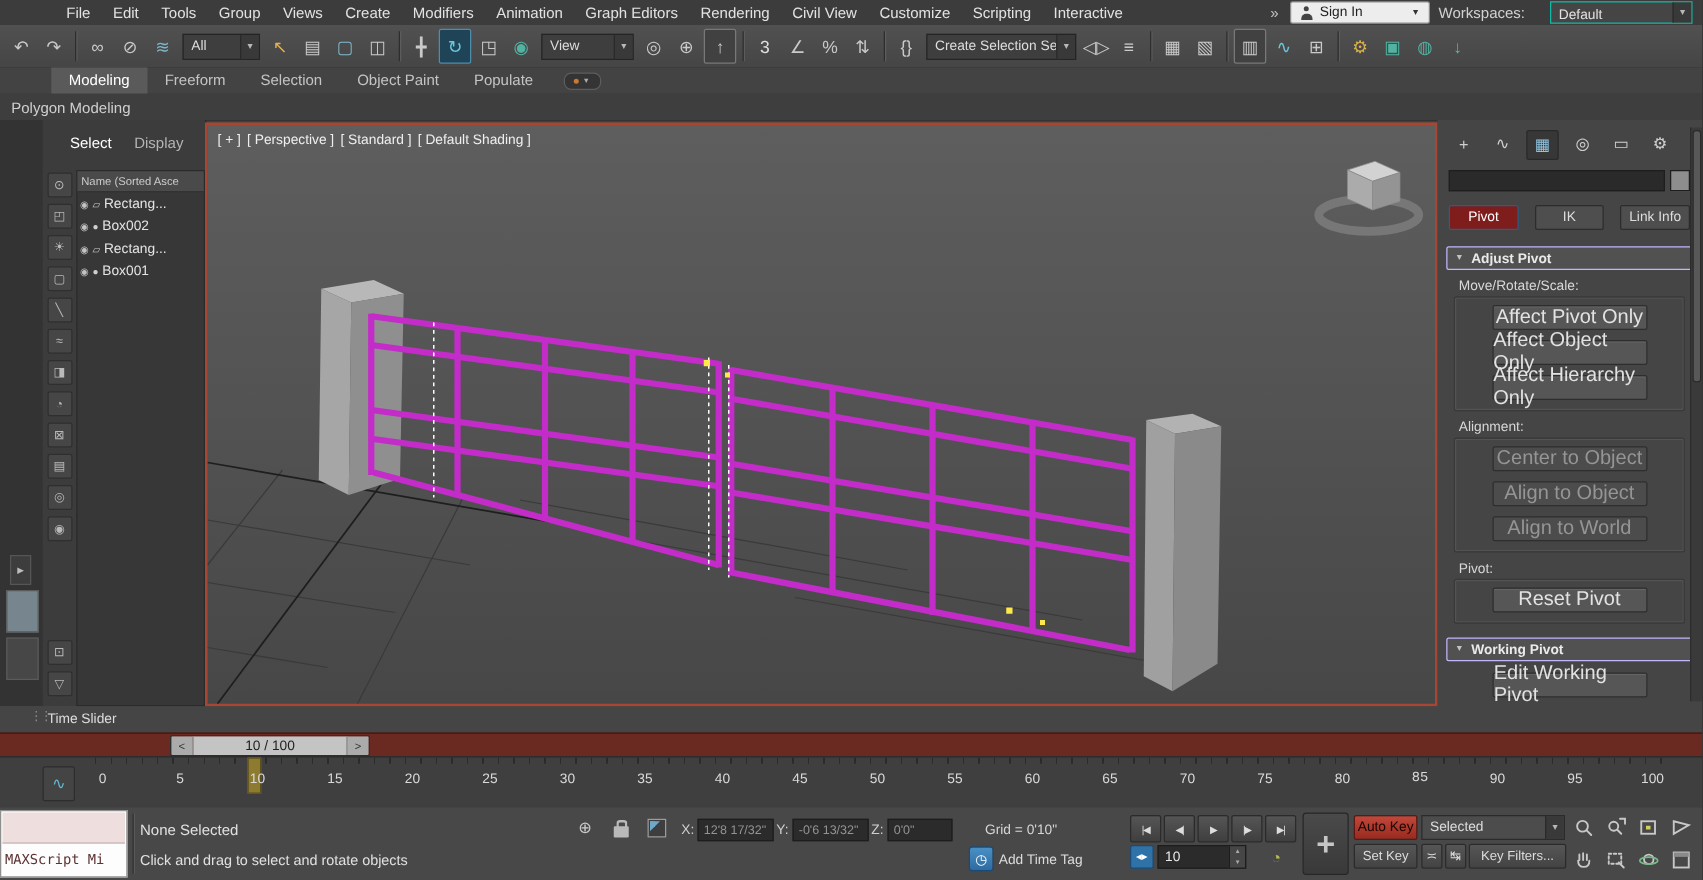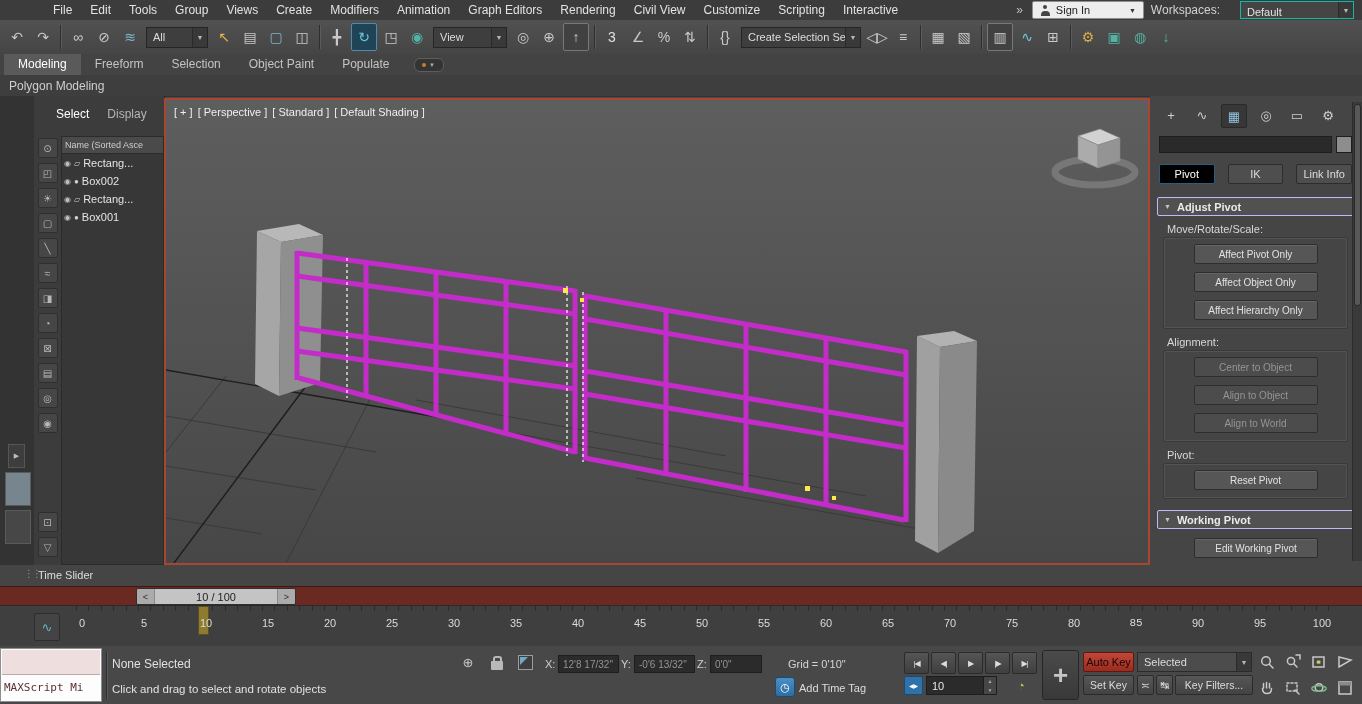--- a/index.html
+++ b/index.html
@@ -34,21 +34,21 @@
   .tb-btn.boxed{border:1px solid #787878;background:#414141;}
   .tb-sep{width:1px;height:24px;background:#2e2e2e;box-shadow:1px 0 0 #5c5c5c;margin:0 3px;flex:0 0 auto;}
   .tb-dd{height:19px;background:#3e3e3e;border:1px solid #252525;display:flex;align-items:center;
          font-size:11px;color:#ddd;padding-left:6px;flex:0 0 auto;margin:0 2px;}
   .tb-dd .tb-dd-text{flex:1;overflow:hidden;white-space:nowrap;}
 
   
   .ribbon-tabs{top:54px;left:0;right:0;height:21px;background:#434343;border-bottom:1px solid #373737;
                display:flex;align-items:stretch;padding-left:4px;}
   .rtab{line-height:21px;padding:0 14px;font-size:12px;color:#c4c4c4;white-space:nowrap;}
-  .rtab.active{background:#5a5a5a;color:#fff;}
+  .rtab.active{background:#5a5a5a;color:#fff;margin-left:37px;}
   .ribbon-pill{width:28px;height:12px;border-radius:6px;background:#343434;border:1px solid #5d5d5d;
                display:flex;align-items:center;justify-content:center;gap:3px;align-self:center;margin-left:10px;}
   .pill-dot{width:4px;height:4px;border-radius:50%;background:#c87a30;}
   .pill-caret{font-size:6px;color:#aaa;}
   .ribbon-sub{top:75px;left:0;right:0;height:21px;background:#3e3e3e;border-bottom:1px solid #333;
               display:flex;align-items:center;padding-left:9px;font-size:12px;color:#cfcfcf;}
 
   
   .left-strip{left:0;top:96px;width:34px;height:469px;background:#333;border-right:1px solid #2a2a2a;}
   .strip-arrow{position:absolute;left:8px;top:348px;width:15px;height:22px;background:#3d3d3d;border:1px solid #565656;
@@ -87,28 +87,28 @@
   .cp-tabs{display:flex;gap:7px;padding:8px 14px 4px 9px;}
   .cp-tab{width:24px;height:22px;display:flex;align-items:center;justify-content:center;font-size:13px;
           color:#cfcfcf;border-radius:2px;}
   .cp-tab.active{background:#373737;border:1px solid #292929;color:#8fc3e0;}
   .cp-name-row{display:flex;gap:4px;padding:4px 10px 2px 9px;align-items:center;}
   .cp-name-field{flex:1;height:15px;background:#2a2a2a;border:1px solid #1e1e1e;}
   .cp-name-swatch{width:14px;height:15px;background:#8d8d8d;border:1px solid #1e1e1e;}
   .cp-modes{display:flex;gap:13px;padding:9px 10px 2px 9px;}
   .cp-mode{flex:1;height:18px;font-size:11px;color:#ddd;background:#4e4e4e;border:1px solid #2c2c2c;border-radius:2px;
            display:flex;align-items:center;justify-content:center;}
-  .cp-mode.active{background:#000000;border-color:#2a5d82;color:#fff;}
+  .cp-mode.active{background:#7f1d1d;border-color:#2a5d82;color:#fff;}
   .rollout-header{margin:11px 8px 0 7px;height:17px;background:#515151;border:1px solid #c4b5fd;border-radius:2px;
                   display:flex;align-items:center;gap:6px;padding-left:6px;font-size:11px;font-weight:bold;color:#eaeaea;}
   .rollout-caret{font-size:7px;color:#c3c3c3;}
   .cp-group-label{font-size:11px;color:#d8d8d8;margin:7px 0 2px 17px;}
   .cp-group-box{margin:0 14px 0 13px;border:1px solid #393939;box-shadow:inset 0 0 0 1px #535353;border-radius:2px;
                 padding:6px 0 8px;display:flex;flex-direction:column;align-items:center;gap:8px;}
-  .cp-btn{width:122px;height:18px;background:#565656;border:1px solid #2e2e2e;border-radius:2px;font-size:10px;
+  .cp-btn{width:122px;height:18px;background:#565656;border:1px solid #2e2e2e;border-radius:2px;font-size:16px;
           color:#e2e2e2;display:flex;align-items:center;justify-content:center;box-shadow:inset 0 1px 0 #646464;}
   .cp-btn.disabled{color:#959595;background:#4c4c4c;box-shadow:none;}
   .cp-plain{display:flex;flex-direction:column;align-items:center;gap:8px;padding-top:9px;}
   .cp-scroll{position:absolute;right:0;top:6px;bottom:4px;width:9px;background:#3a3a3a;border-left:1px solid #2c2c2c;}
   .cp-thumb{position:absolute;left:1px;right:1px;top:2px;height:200px;background:#585858;border:1px solid #2a2a2a;border-radius:3px;}
 
   
   .timeslider-row{top:565px;left:0;right:0;height:40px;background:#454545;}
   .ts-grip{position:absolute;left:24px;top:3px;font-size:10px;color:#8f8f8f;letter-spacing:-2px;}
   .ts-label{position:absolute;left:38px;top:4px;font-size:11px;color:#dedede;}

